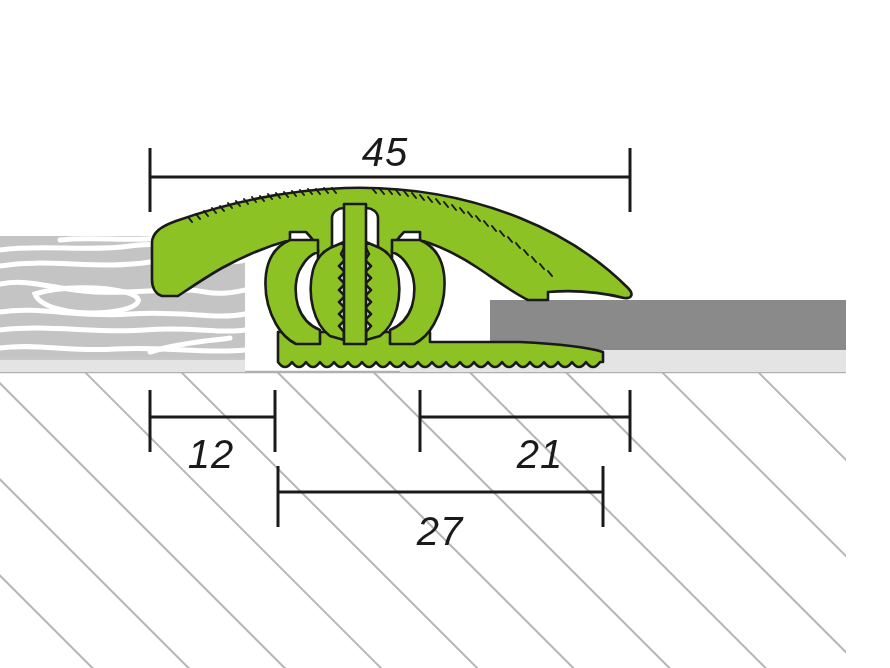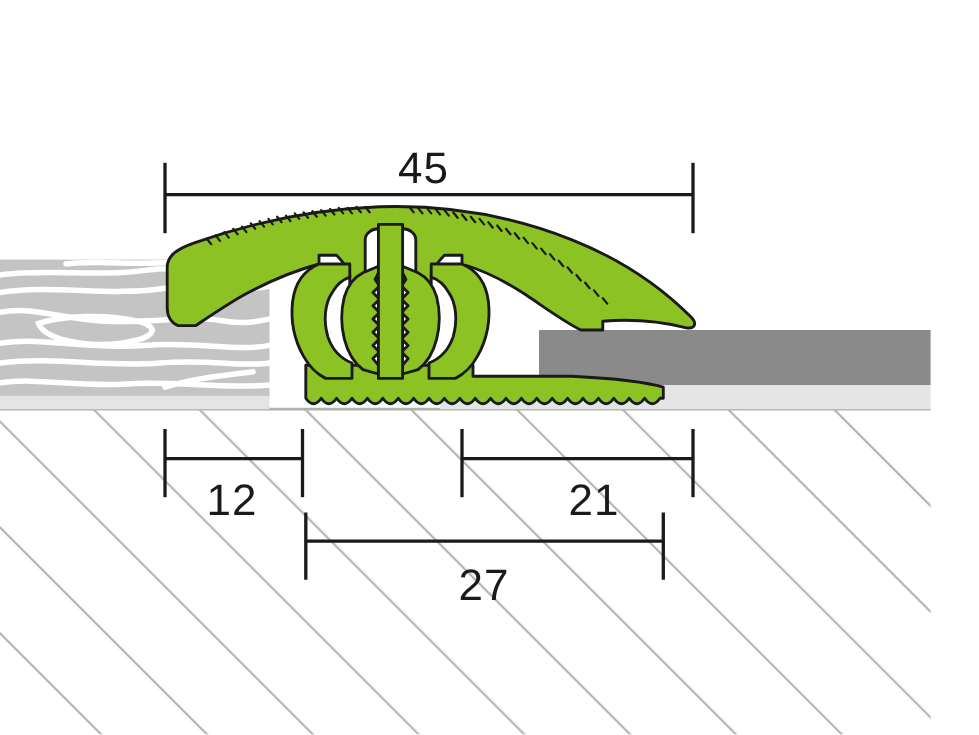--- a/index.html
+++ b/index.html
@@ -9,20 +9,21 @@
   }
   body {
     font-family: "Liberation Sans", sans-serif;
   }
   #stage {
     position: relative;
     width: 846px;
     height: 668px;
     background: #ffffff;
     overflow: hidden;
+    font-style: italic;
   }
   #stage svg {
     display: block;
   }
   .dim-text {
     font-family: "Liberation Sans", sans-serif;
     font-size: 40px;
     fill: #1a1a1a;
     text-anchor: middle;
     letter-spacing: 1px;

